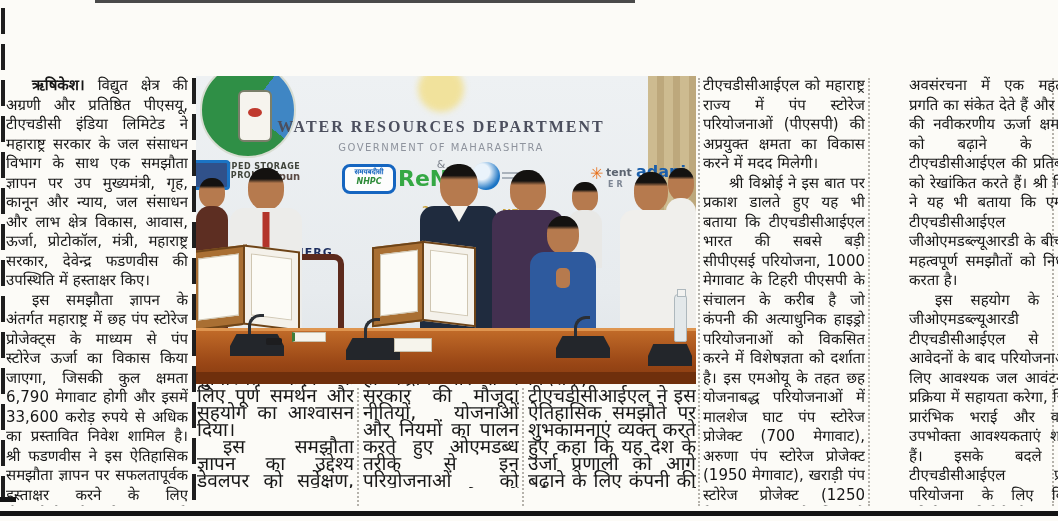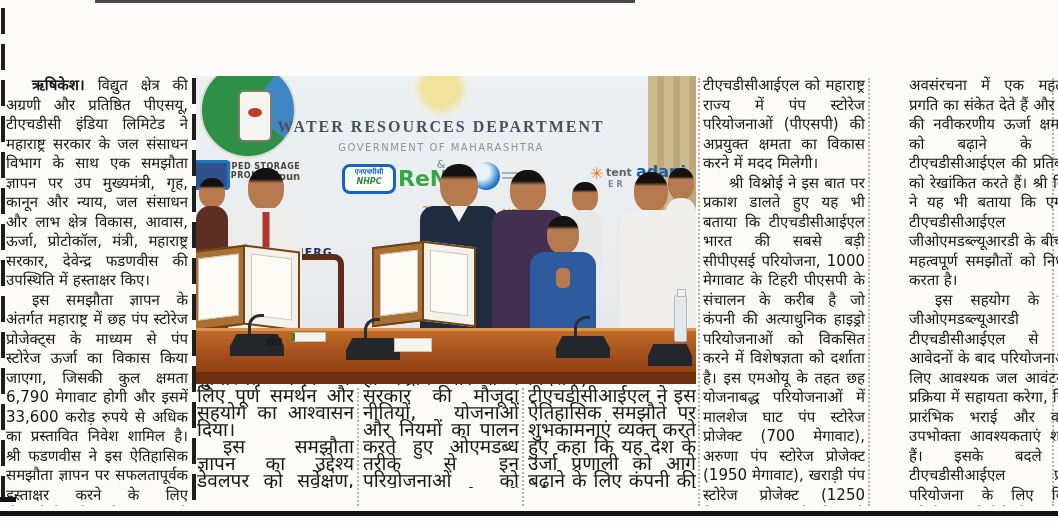--- a/index.html
+++ b/index.html
@@ -143,21 +143,21 @@
     <div class="psp-label">PUMPED STORAGE PROJECTS</div>
 
     <div class="sun-blur"></div>
     <div class="banner-title">WATER RESOURCES DEPARTMENT</div>
     <div class="banner-sub">GOVERNMENT OF MAHARASHTRA</div>
     <div class="banner-amp">&amp;</div>
 
     <div class="photo-frame-logo"></div>
     <div class="logo-welspun">Welspun</div>
     <div class="logo-nhpc">
-      <div class="dev">एनएचपीसी</div>
+      <div class="dev">समयबदीसी</div>
       <div class="lat">NHPC</div>
     </div>
     <div class="logo-renew">ReNew</div>
     <div class="logo-circle"></div>
     <div class="logo-circle-lines"></div>
     <div class="logo-torrent-mark">✳</div>
     <div class="logo-torrent">tent</div>
     <div class="logo-torrent-sub">ER</div>
     <div class="logo-adani">adani</div>
     <div class="logo-adani-sub">Ren</div>

